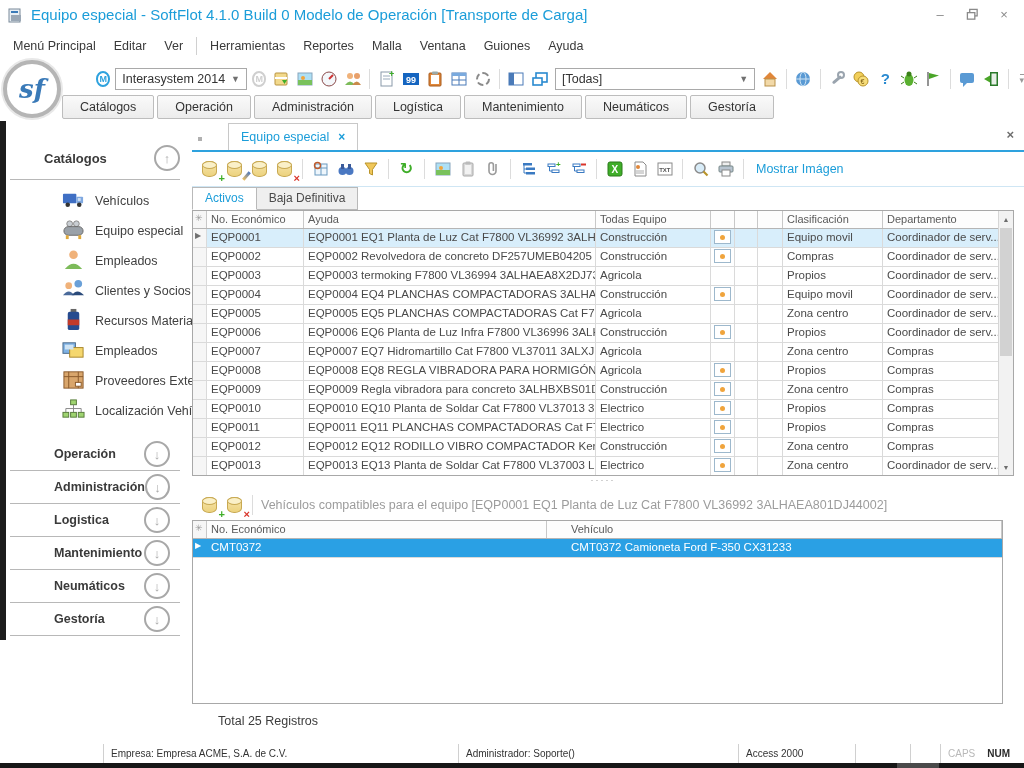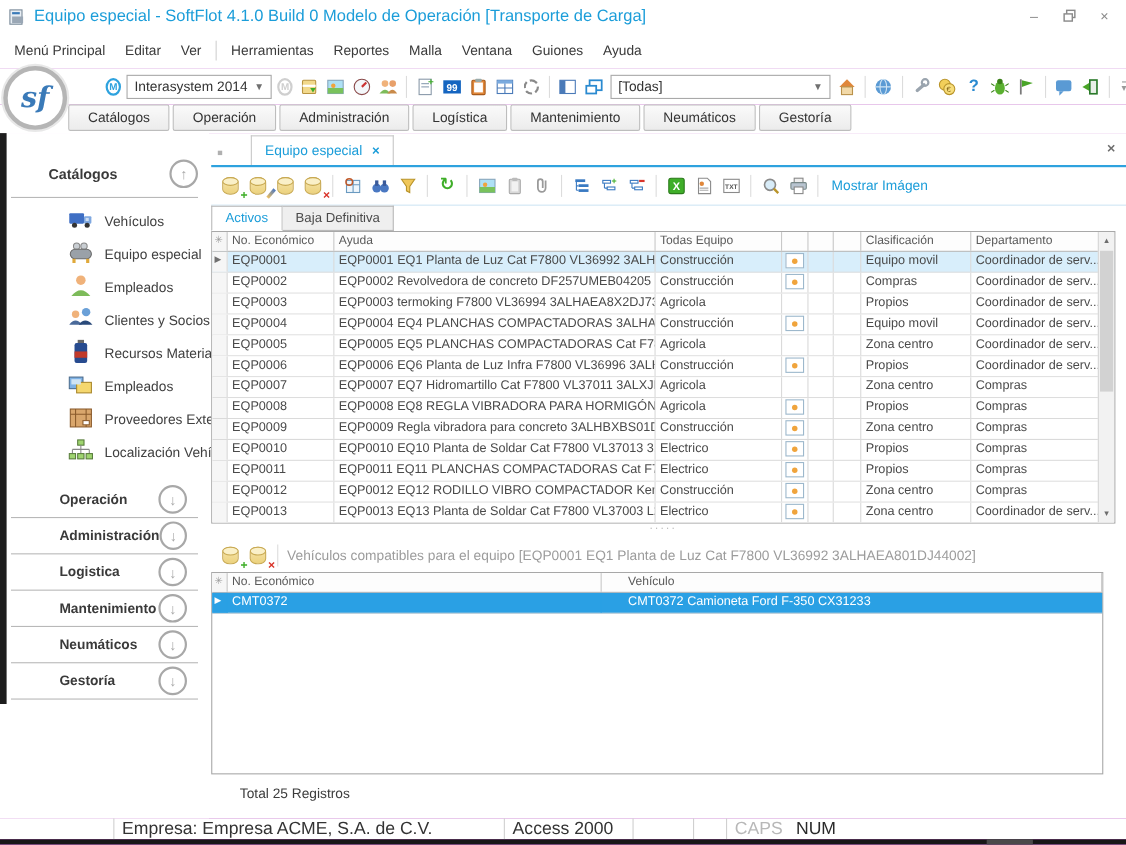--- a/index.html
+++ b/index.html
@@ -113,26 +113,26 @@
   .grid-compat { width:811px; height:184px; margin-top:2px; }
   .cc-no { width:340px; flex:0 0 340px; }
   .cc-veh { flex:1; border-right:none;margin-left:20px; }
   .g-row.strongsel { background:#2aa0e4; }
   .g-row.strongsel .g-cell { color:#fff; border-right-color:#2aa0e4; }
   .g-row.strongsel .c-marker { background:#2aa0e4; color:#fff; }
 
   .total-row { margin-top:10px; padding-left:26px; font-size:12.5px; color:#3c3c3c; }
 
   
-  .statusbar { position:absolute; left:0; bottom:5px; height:19px; right:0; background:#fff; display:flex; align-items:center; font-size:16px; color:#333; }
+  .statusbar { position:absolute; left:0; bottom:5px; height:19px; right:0; background:#fff; display:flex; align-items:center; font-size:10px; color:#333; }
   .sb-cell { height:100%; display:flex; align-items:center; padding:0 7px; border-left:1px solid #d0d0d0; white-space:nowrap; overflow:hidden; }
   .sb-cell:first-child { border-left:none; }
   .keys { display:flex; gap:12px; }
   .key-dim { color:#b8b8b8; }
-  .key-on { color:#2a2a2a; font-weight:normal; }
+  .key-on { color:#2a2a2a; font-weight:bold; }
 
   .bottomstrip { position:absolute; left:0; right:0; bottom:0; height:5px; background:#171717; }
   .bottomstrip .seg { position:absolute; left:897px; width:42px; top:0; bottom:0; background:#4a4a4a; }
 
   .ib { border:1px solid #9db8cc; background:#fff; }
 </style>
 </head>
 <body>
 
 <div id="app">
@@ -808,20 +808,21 @@
           </div>
       </div>
 
       <div class="total-row">Total 25 Registros</div>
     </div>
   </div>
 
   <div class="statusbar">
     <div class="sb-cell" style="width:103px"></div>
     <div class="sb-cell" style="width:355px">Empresa: Empresa ACME, S.A. de C.V.</div>
+    <div class="sb-cell" style="width:280px">Administrador: Soporte()</div>
     <div class="sb-cell" style="width:117px">Access 2000</div>
     <div class="sb-cell" style="width:55px"></div>
     <div class="sb-cell" style="width:30px"></div>
     <div class="sb-cell keys" style="flex:1">
       <span class="key-dim">CAPS</span>
       <span class="key-on">NUM</span>
 
     </div>
   </div>
   <div class="bottomstrip">

